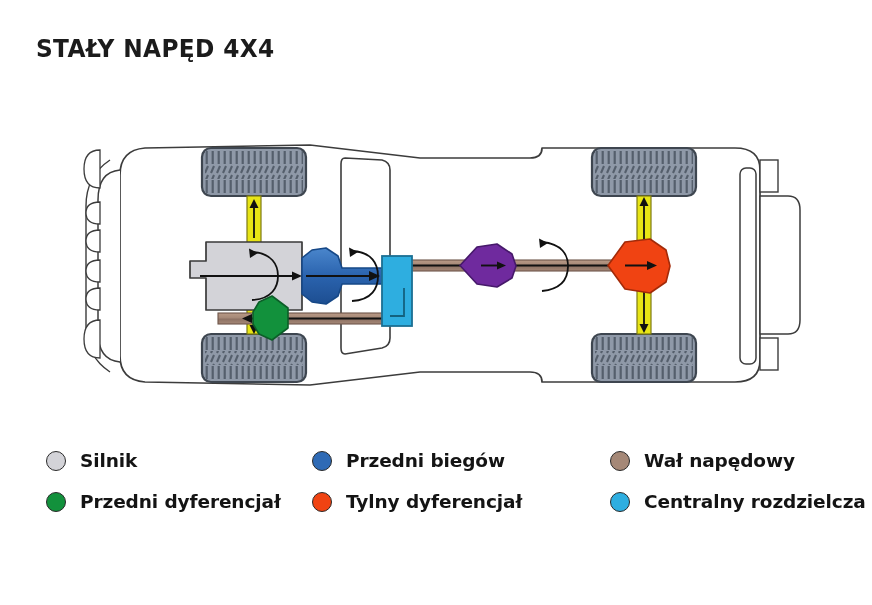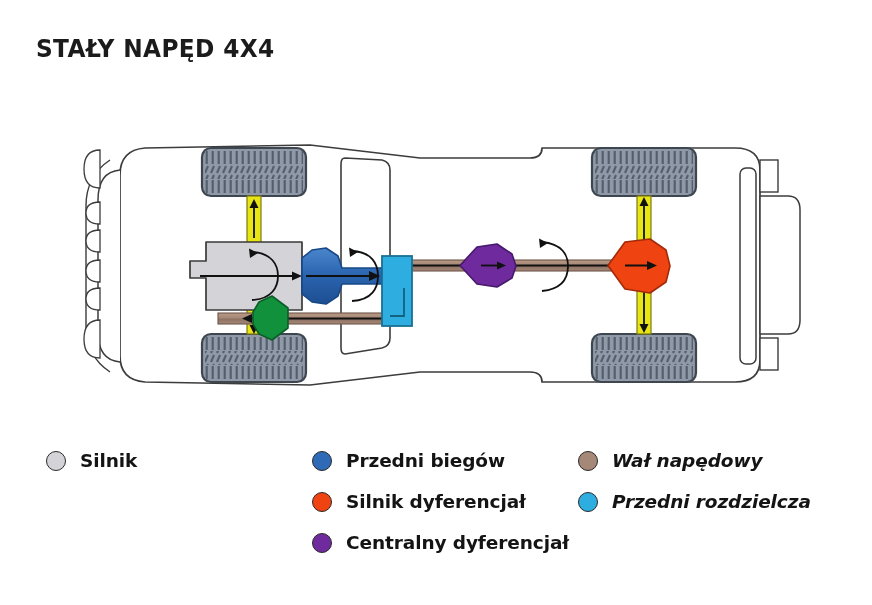--- a/index.html
+++ b/index.html
@@ -46,21 +46,21 @@
     top: 440px;
     width: 871px;
     height: 140px;
   }
   .legend-col {
     position: absolute;
     top: 0;
   }
   .legend-col.c1 { left: 46px; }
   .legend-col.c2 { left: 312px; }
-  .legend-col.c3 { left: 578px; font-style: italic; }
+  .legend-col.c3 { left: 610px; }
   .legend-item {
     display: flex;
     align-items: center;
     height: 41px;
     white-space: nowrap;
   }
   .legend-dot {
     width: 20px;
     height: 20px;
     border-radius: 50%;
@@ -306,43 +306,43 @@
     </svg>
   </div>
 
   <div class="legend">
 
     <div class="legend-col c1">
       <div class="legend-item">
         <span class="legend-dot" style="background:#d3d3d8"></span>
         <span class="legend-label">Silnik</span>
       </div>
+      <div class="legend-item">
+        <span class="legend-dot" style="background:#12913c"></span>
+        <span class="legend-label">Przedni dyferencjał</span>
+      </div>
     </div>
 
     <div class="legend-col c2">
       <div class="legend-item">
         <span class="legend-dot" style="background:#2e6ab5"></span>
         <span class="legend-label">Przedni biegów</span>
       </div>
       <div class="legend-item">
         <span class="legend-dot" style="background:#f04312"></span>
-        <span class="legend-label">Silnik dyferencjał</span>
-      </div>
-      <div class="legend-item">
-        <span class="legend-dot" style="background:#6f2a9e"></span>
-        <span class="legend-label">Centralny dyferencjał</span>
+        <span class="legend-label">Tylny dyferencjał</span>
       </div>
     </div>
 
     <div class="legend-col c3">
       <div class="legend-item">
         <span class="legend-dot" style="background:#a58877"></span>
         <span class="legend-label">Wał napędowy</span>
       </div>
       <div class="legend-item">
         <span class="legend-dot" style="background:#2eaee0"></span>
-        <span class="legend-label">Przedni rozdzielcza</span>
+        <span class="legend-label">Centralny rozdzielcza</span>
       </div>
     </div>
 
   </div>
 
 </div>
 
 </body></html>

